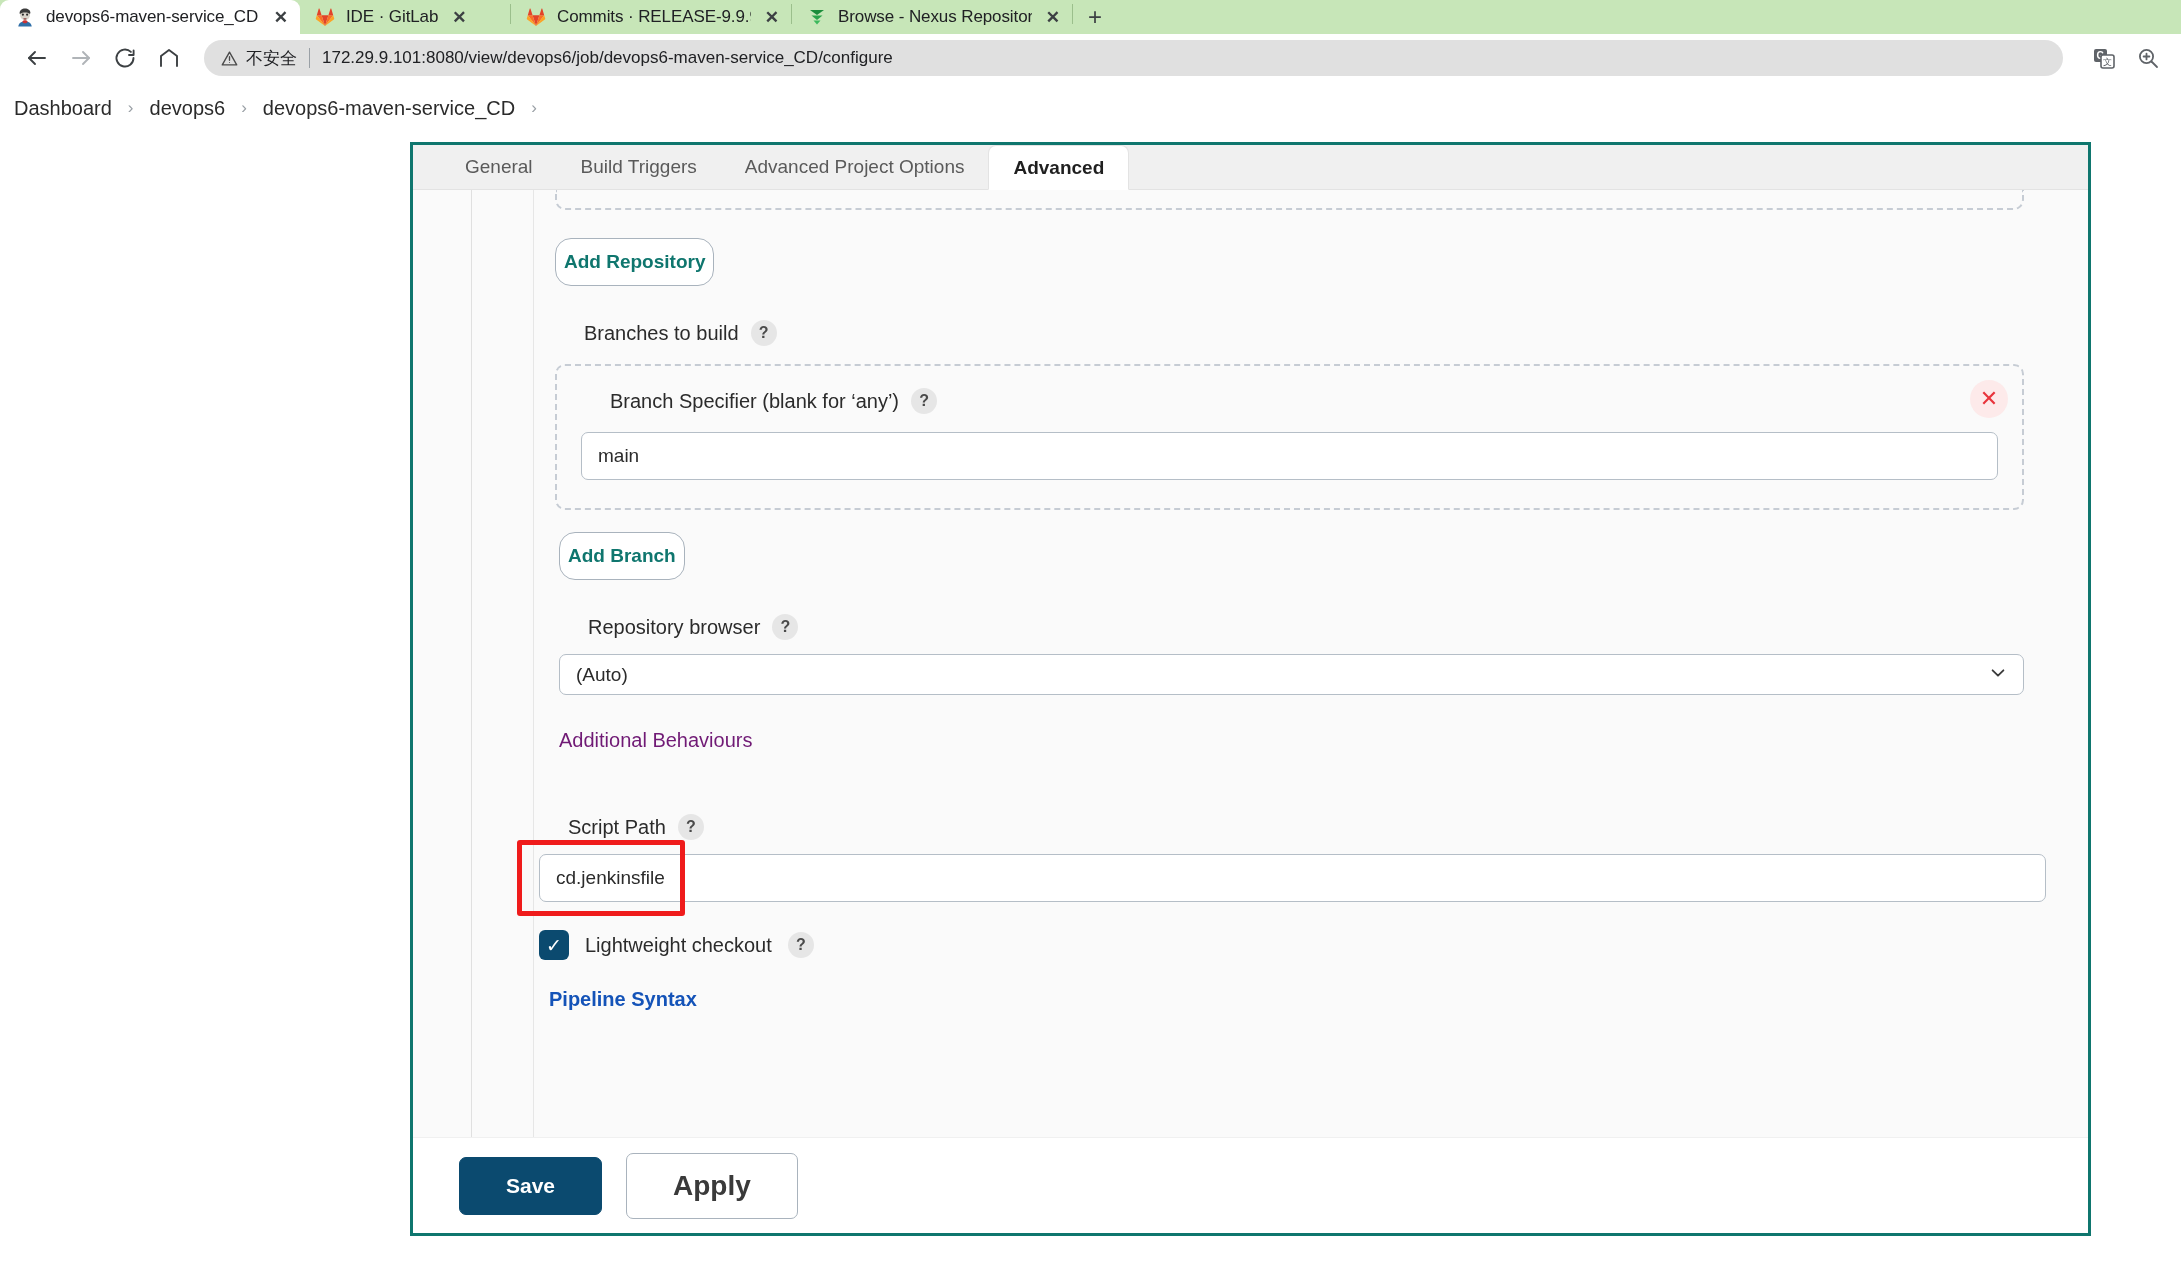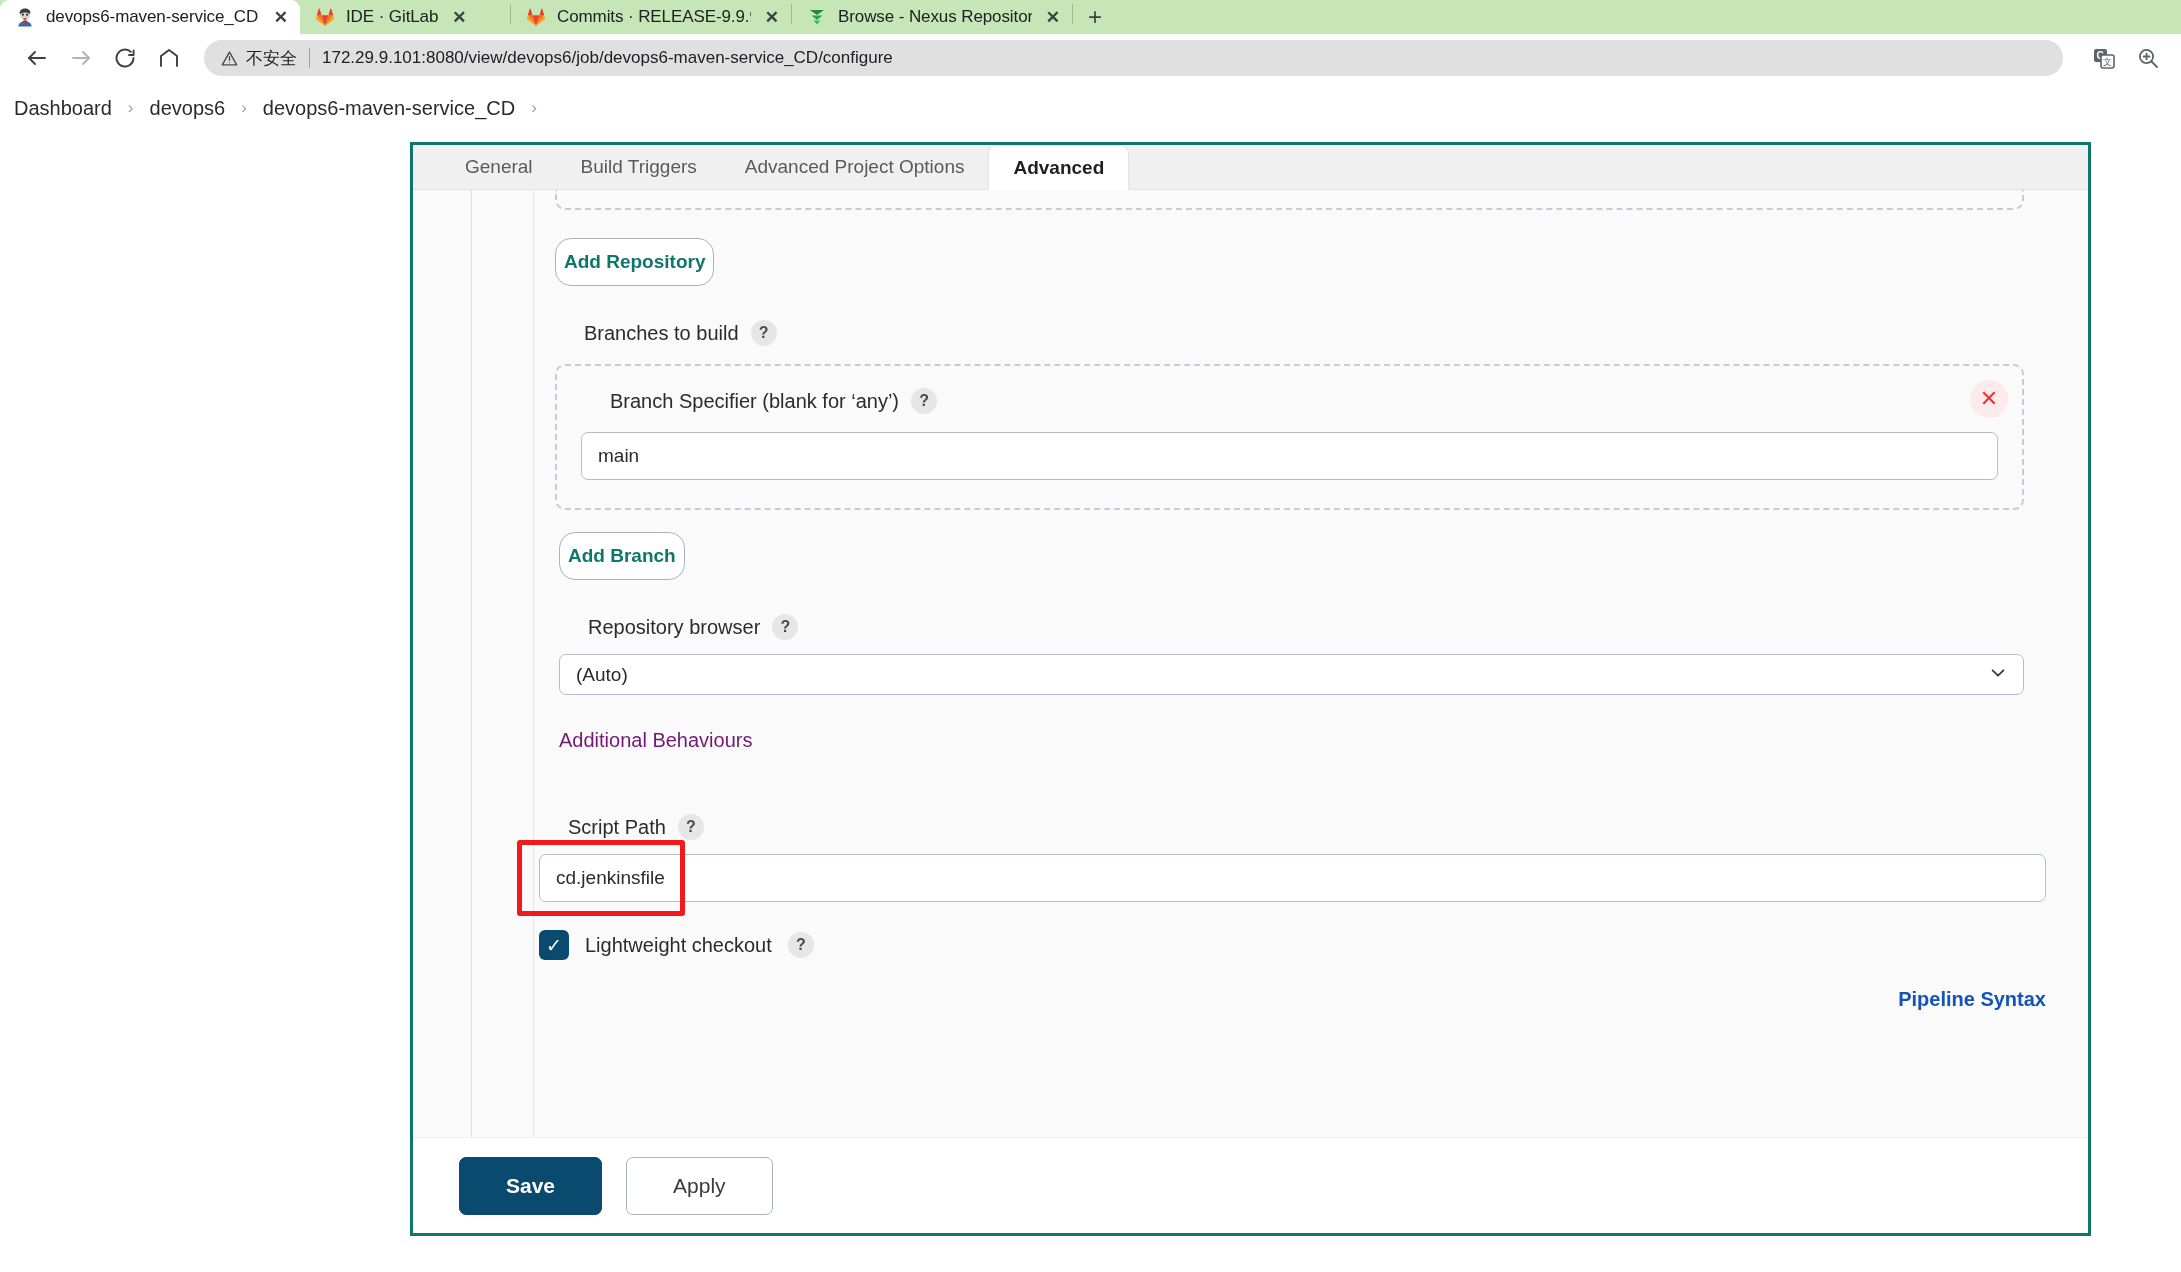--- a/index.html
+++ b/index.html
@@ -381,22 +381,22 @@
     font-size: 21px;
     font-weight: 700;
     padding: 16px 46px;
     cursor: pointer;
   }
   .btn-apply {
     background: #ffffff;
     color: #3a3a3a;
     border: 1px solid #a9b3bd;
     border-radius: 7px;
-    font-size: 21px;
-    font-weight: 400;
+    font-size: 28px;
+    font-weight: 700;
     padding: 16px 46px;
     cursor: pointer;
   }
   .spacer-14 { height: 14px; }
   .spacer-18 { height: 18px; }
   .spacer-22 { height: 22px; }
   .spacer-28 { height: 28px; }
   .spacer-34 { height: 34px; }
   .spacer-44 { height: 44px; }
   .pad-l22 { padding-left: 22px; }
@@ -639,21 +639,21 @@
             <div class="spacer-28"></div>
 
             <div class="checkrow" style="padding-left:6px;">
               <span class="checkbox">✓</span>
               <span class="check-label">Lightweight checkout</span>
               <span class="help-badge">?</span>
             </div>
 
             <div class="spacer-28"></div>
 
-            <div style="padding-left:16px;text-align:right;">
+            <div style="padding-left:16px;">
               <span class="link">Pipeline Syntax</span>
             </div>
 
           </div>
 
           <div class="footer-bar">
             <button class="btn-save">Save</button>
             <button class="btn-apply">Apply</button>
           </div>
 

